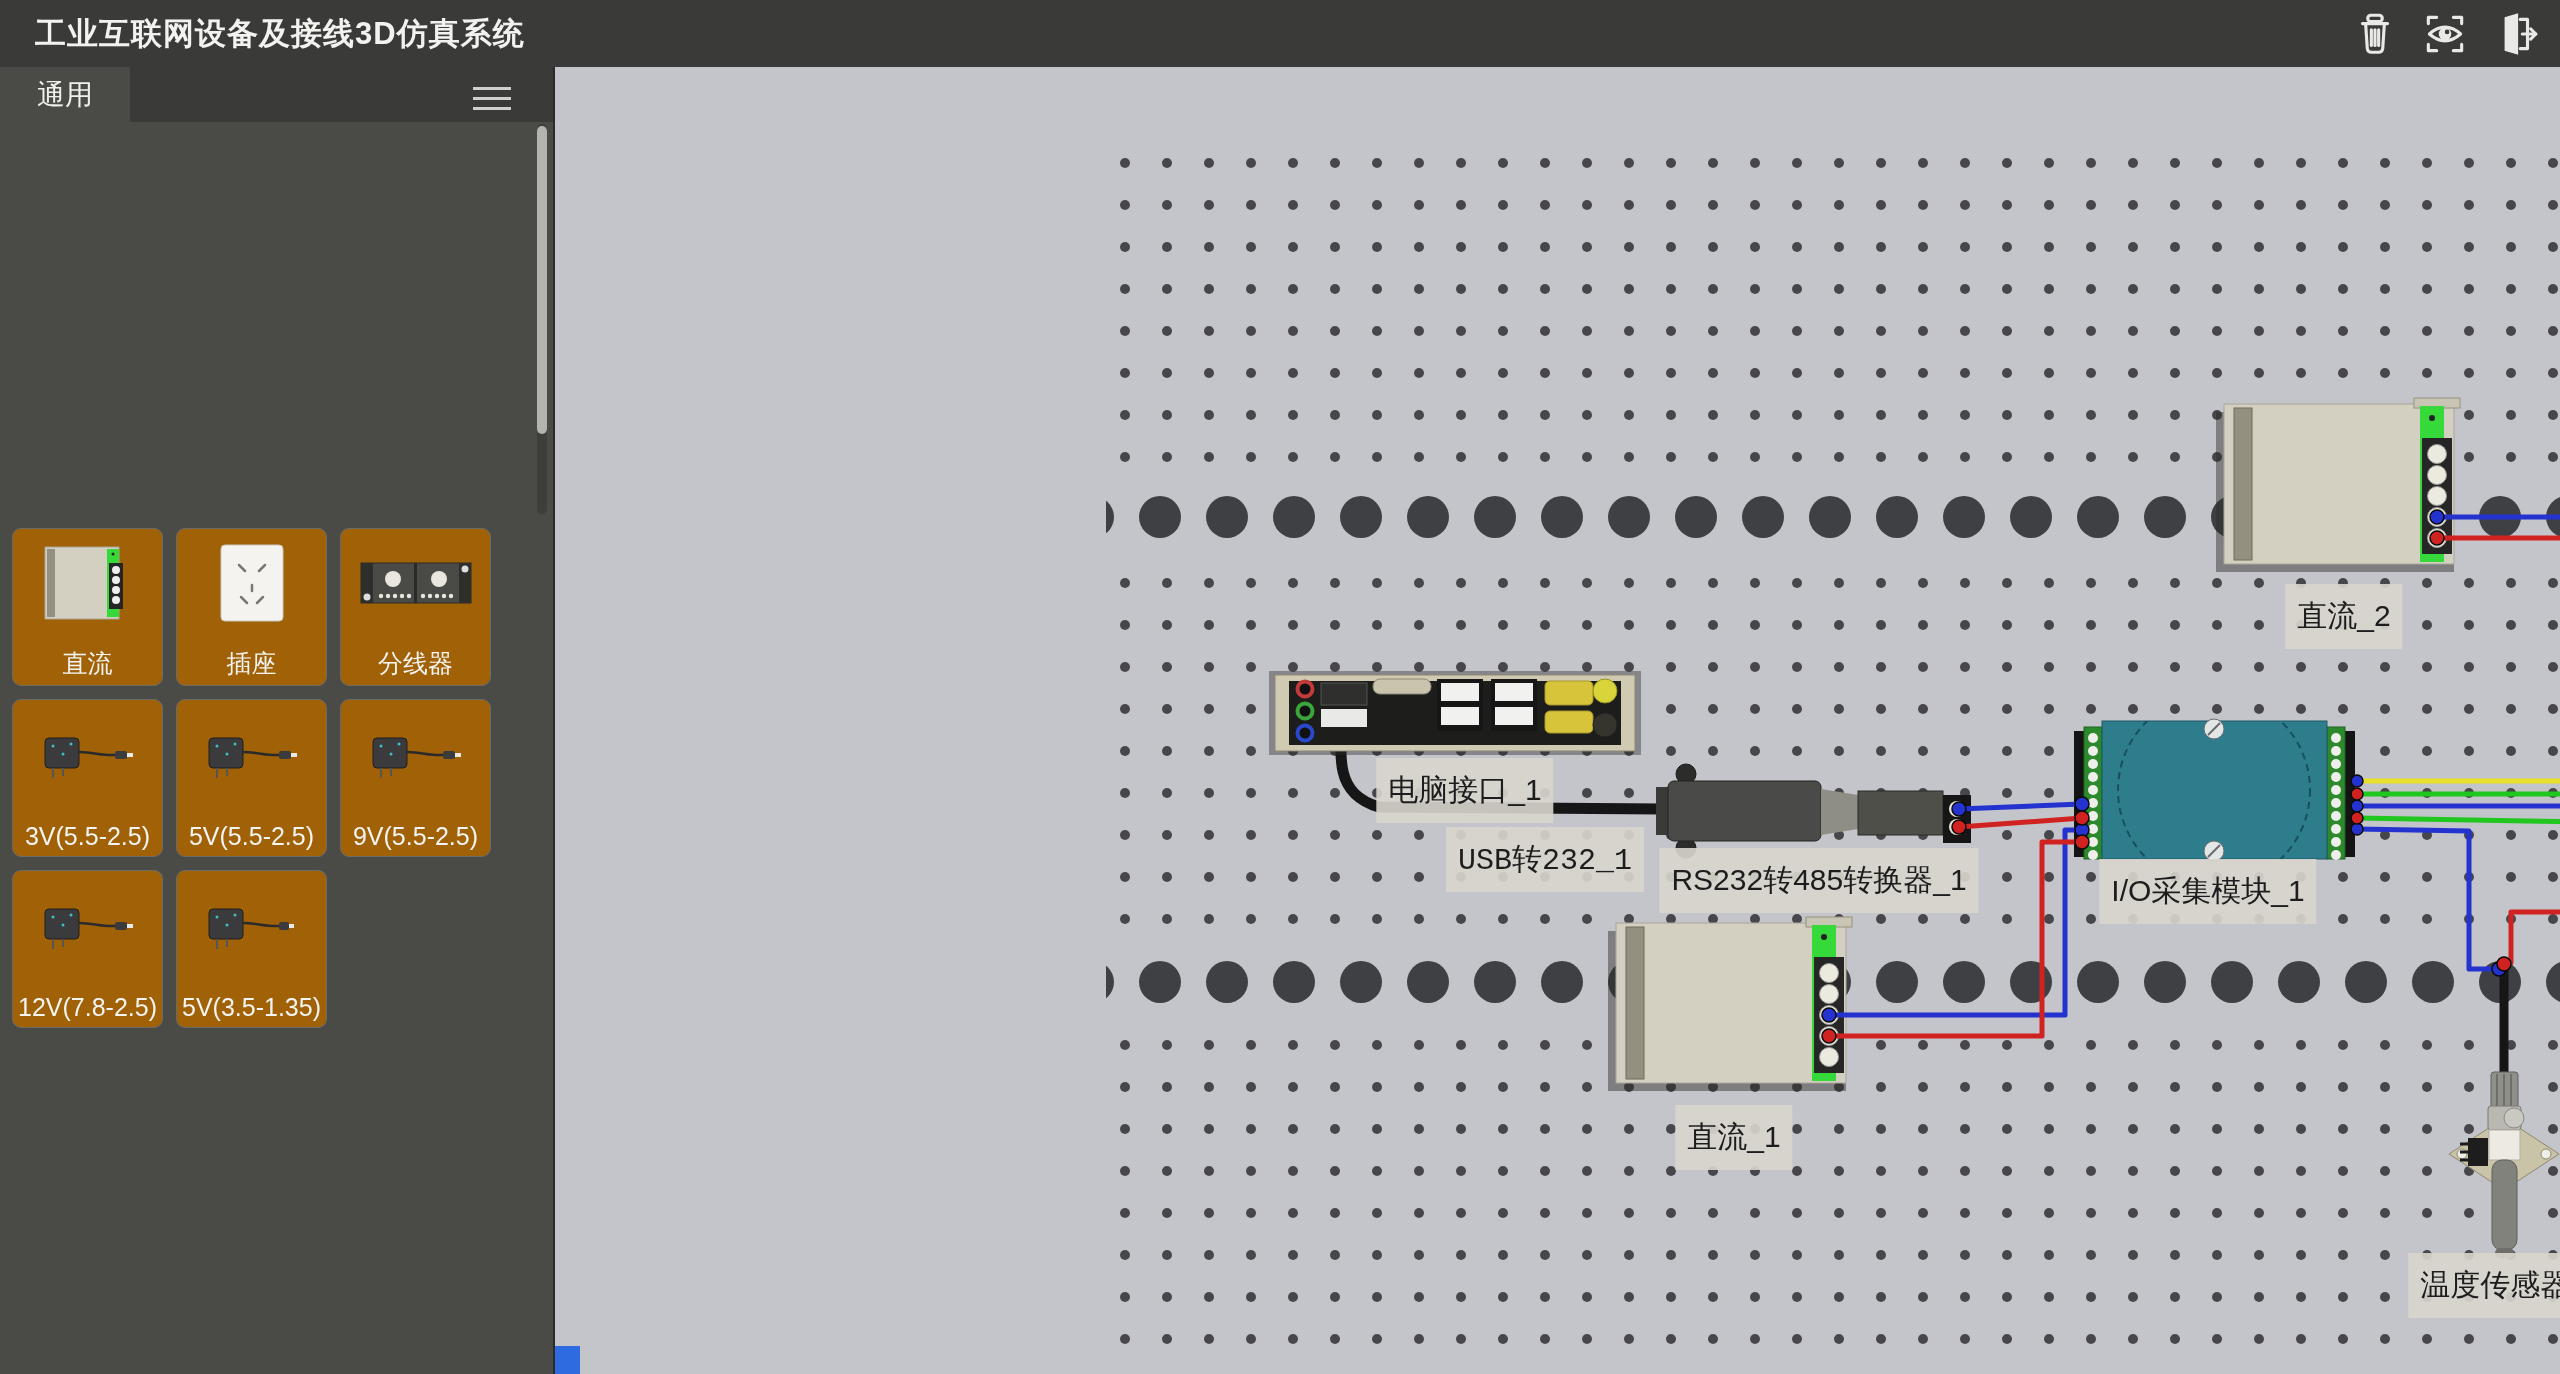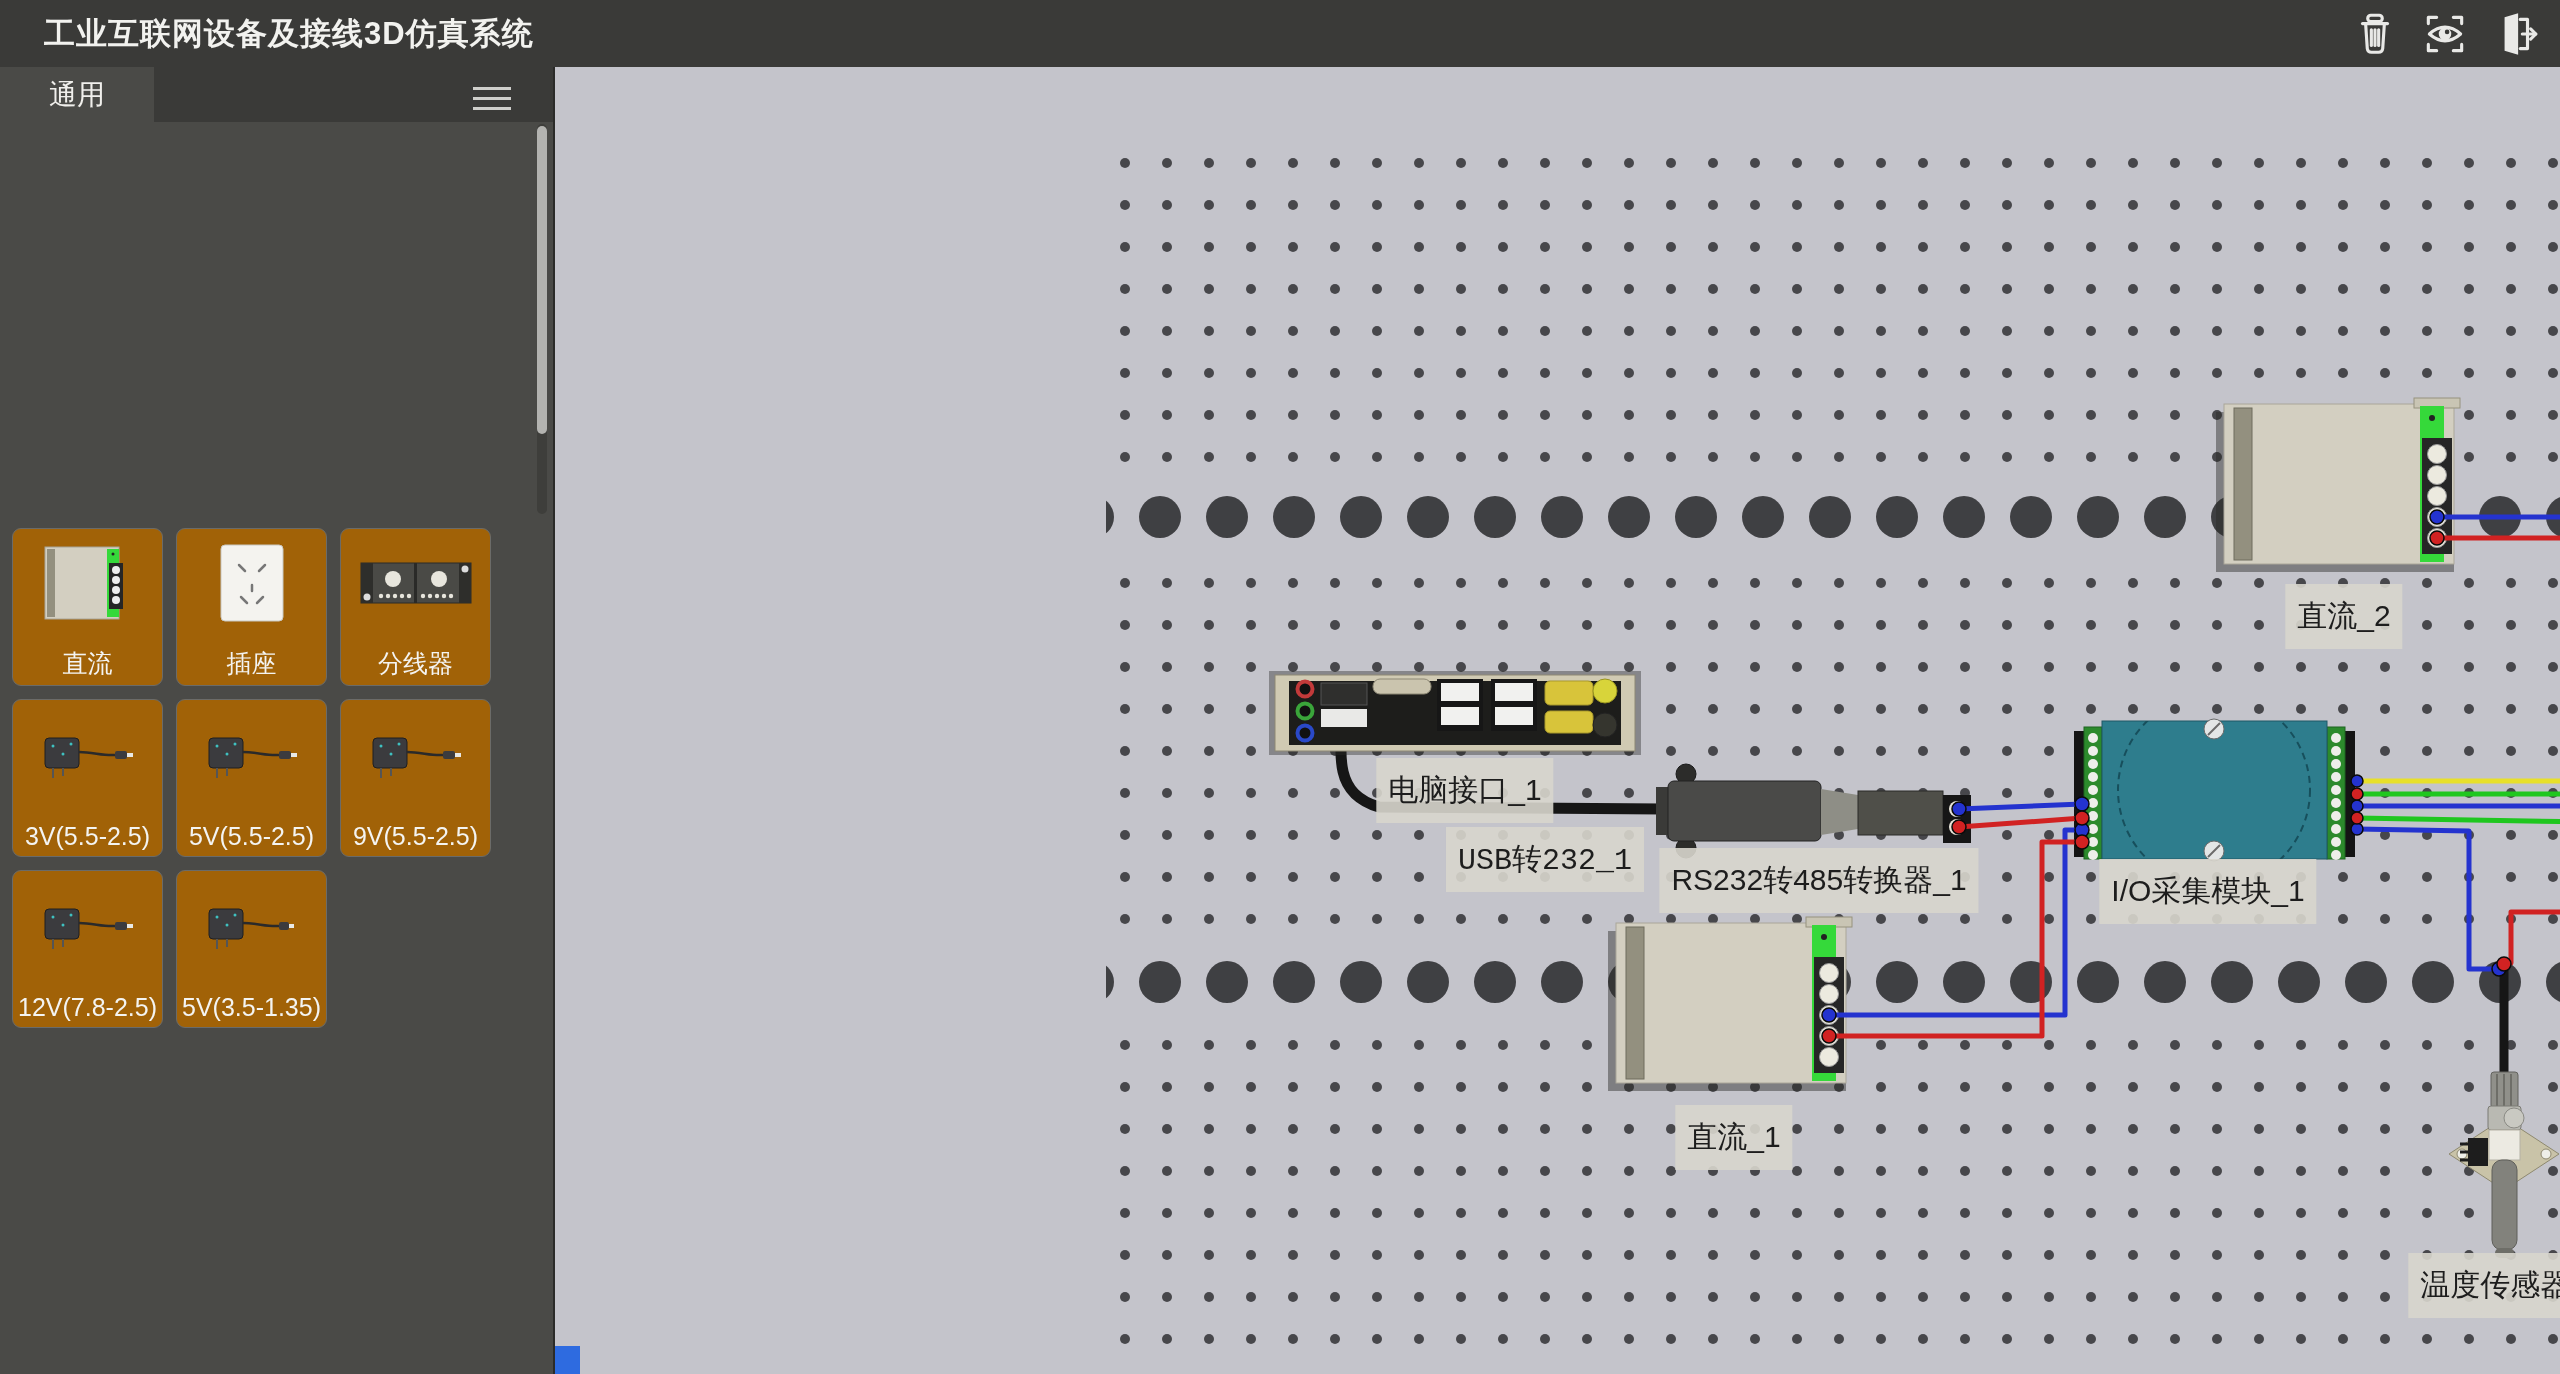--- a/index.html
+++ b/index.html
@@ -1,28 +1,28 @@
 <!DOCTYPE html>
 <html><head>
 <meta charset="utf-8">
 <style>
   html,body{margin:0;padding:0;background:#222;}
   .app{position:relative;width:2560px;height:1374px;overflow:hidden;
        font-family:"Liberation Sans","DejaVu Sans",sans-serif;background:#c4c4cb;}
   
   .topbar{position:absolute;left:0;top:0;width:2560px;height:67px;background:#3a3a38;z-index:5;
           display:flex;align-items:center;}
-  .title{color:#f2f2ef;font-size:31px;font-weight:bold;padding-left:44px;letter-spacing:1px;}
+  .title{color:#f2f2ef;font-size:31px;font-weight:bold;padding-left:35px;letter-spacing:1px;}
   .topbar-icons{position:absolute;right:18px;top:7px;display:flex;gap:16px;}
   .tb-icon{width:54px;height:54px;display:flex;align-items:center;justify-content:center;cursor:pointer;}
   
   .sidebar{position:absolute;left:0;top:67px;width:553px;height:1307px;background:#4a4a47;
            border-right:2px solid #2b2b29;z-index:4;}
   .tabrow{position:absolute;left:0;top:0;width:553px;height:55px;background:#3a3a38;}
-  .tab{position:absolute;left:0;top:0;width:154px;height:55px;background:#4a4a47;color:#f0efec;
+  .tab{position:absolute;left:0;top:0;width:130px;height:55px;background:#4a4a47;color:#f0efec;
        font-size:28px;display:flex;align-items:center;justify-content:center;}
   .hamburger{position:absolute;right:42px;top:13px;width:38px;height:30px;cursor:pointer;}
   .hamburger div{height:3px;background:#cfcfcc;margin:7px 0;}
   .menu{position:absolute;left:0;top:68px;width:520px;}
   .menu-item{color:#ececea;font-size:29px;padding:15px 0 15px 24px;cursor:pointer;}
   .vscroll{position:absolute;right:6px;top:57px;width:10px;height:390px;background:#3e3e3b;border-radius:5px;}
   .vscroll-thumb{position:absolute;left:0;top:2px;width:10px;height:308px;background:#b3b3b0;border-radius:5px;}
   .tiles{position:absolute;left:12px;top:461px;display:grid;grid-template-columns:repeat(3,151px);
          grid-auto-rows:158px;gap:13px;}
   .tile{position:relative;background:#a16207;border:1px solid #6b6b68;border-radius:9px;cursor:pointer;}

